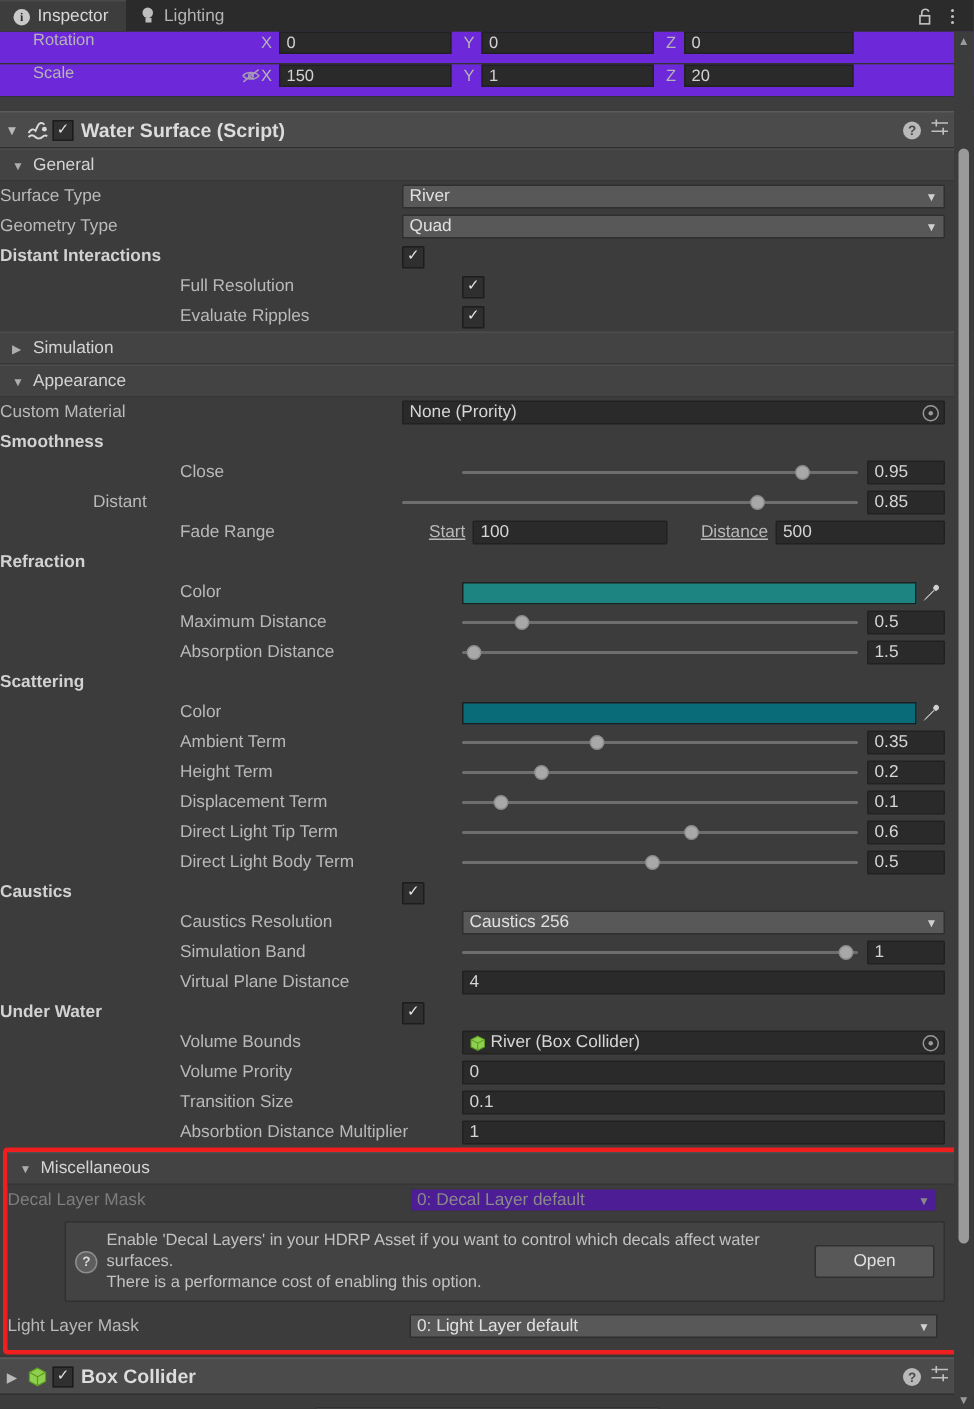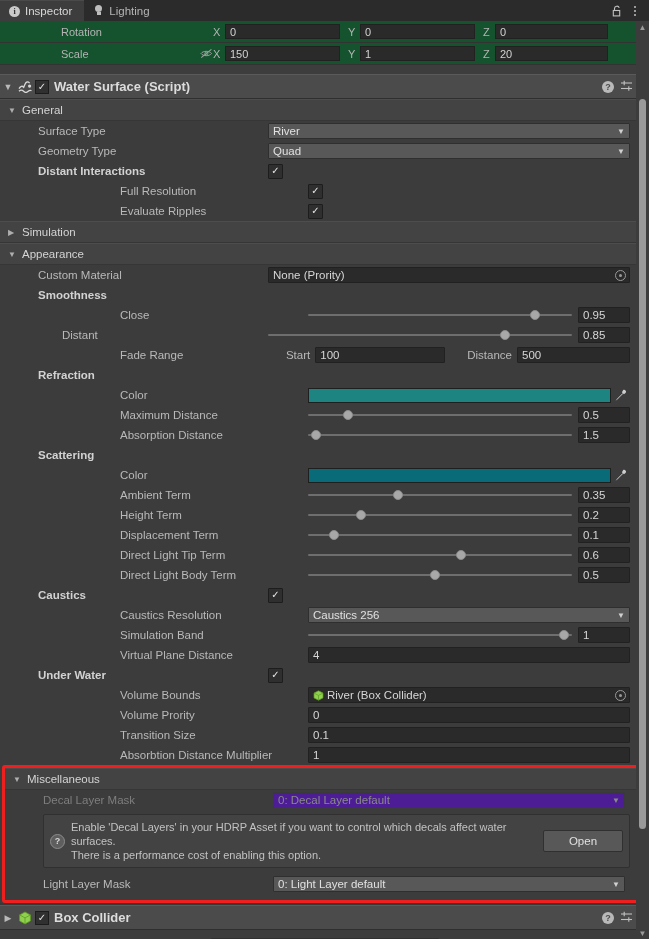--- a/index.html
+++ b/index.html
@@ -20,21 +20,21 @@
   .tabbar .spacer{flex:1;}
   .tabicons{display:flex;align-items:center;gap:2px;padding-right:6px;}
   .hdr-btn{width:16px;height:16px;display:flex;align-items:center;justify-content:center;color:#b0b0b0;}
   .i-info{width:11px;height:11px;border-radius:50%;background:#c9c9c9;color:#2b2b2b;font-size:8px;font-weight:bold;
           display:flex;align-items:center;justify-content:center;font-family:"Liberation Serif",serif;}
   .i-bulb{width:11px;height:11px;position:relative;}
   .i-bulb:before{content:"";position:absolute;left:2px;top:0;width:7px;height:7px;border-radius:50%;background:#bdbdbd;}
   .i-bulb:after{content:"";position:absolute;left:3.5px;top:7px;width:4px;height:3px;background:#bdbdbd;}
 
   
-  .xfrow{height:21px;display:flex;align-items:center;background:#14532d;border-bottom:1px solid #333;padding-left:39px;}
+  .xfrow{height:21px;display:flex;align-items:flex-start;background:#6d28d9;border-bottom:1px solid #333;}
   .xfrow .lbl{width:160px;padding-left:22px;color:#b4b4b4;box-sizing:border-box;}
   .xfrow .grp{display:flex;align-items:center;gap:0;flex:1;padding-right:26px;}
   .axis{width:12px;text-align:left;color:#b4b4b4;flex:none;}
   .numfield{height:15px;background:#2a2a2a;border:1px solid #212121;color:#d2d2d2;
             display:flex;align-items:center;padding-left:4px;box-sizing:border-box;margin-right:8px;font-size:11px;}
   .eye{width:14px;flex:none;display:flex;align-items:center;justify-content:center;opacity:.85;}
 
   
   .comp-hdr{height:23px;background:#4b4b4b;display:flex;align-items:center;border-top:1px solid #5a5a5a;border-bottom:1px solid #2f2f2f;}
   .comp-hdr .fold{width:16px;text-align:center;color:#b9b9b9;font-size:9px;}
@@ -49,21 +49,21 @@
   .ico-kebab i{width:2px;height:2px;background:#c0c0c0;border-radius:50%;display:block;}
 
   
   .body{background:#3c3c3c;}
   .section-hdr{height:20px;display:flex;align-items:center;background:#434343;border-top:1px solid #4d4d4d;border-bottom:1px solid #363636;}
   .section-hdr .fold{width:14px;margin-left:8px;color:#aeaeae;font-size:8px;}
   .section-hdr .t{font-weight:normal;color:#d4d4d4;font-size:11.5px;}
 
   .row{height:20px;display:flex;align-items:center;position:relative;}
   .row .lbl{width:268px;box-sizing:border-box;color:#b9b9b9;font-size:11.5px;white-space:nowrap;overflow:hidden;}
-  .row .lbl.ind1{padding-left:38px;}
+  .row .lbl.ind1{}
   .row .lbl.ind2{padding-left:80px;margin-left:40px;}
   .row .lbl.ind3{padding-left:62px;}
   .row .lbl.bold{font-weight:bold;color:#d2d2d2;}
   .row .lbl.dim{color:#7e7e7e;}
   .ctl{flex:1;display:flex;align-items:center;padding-right:19px;}
 
   .popup{height:16px;background:#585858;border:1px solid #2f2f2f;border-radius:1px;display:flex;align-items:center;
          padding:0 4px;color:#e0e0e0;font-size:11.5px;flex:1;box-sizing:border-box;}
   .popup.dim{background:#4c1d95;color:#8a8a8a;border-color:#3a3a3a;}
   .popup .arrow{margin-left:auto;font-size:8px;color:#d0d0d0;}
@@ -87,21 +87,21 @@
   .slider .track{position:absolute;left:0;right:0;height:2px;background:#6e6e6e;border-radius:1px;}
   .slider .knob{position:absolute;width:10px;height:10px;border-radius:50%;background:#a8a8a8;
                 border:1px solid #8d8d8d;box-sizing:border-box;transform:translateX(-5px);}
   .slidernum{width:52px;flex:none;}
 
   
   .swatch{height:15px;flex:1;border:1px solid #1f1f1f;box-sizing:border-box;}
   .eyedrop{width:19px;flex:none;display:flex;align-items:center;justify-content:center;}
 
   
-  .inline-lbl{color:#b9b9b9;font-size:11.5px;margin-right:5px;white-space:nowrap;}
+  .inline-lbl{color:#b9b9b9;font-size:11.5px;margin-right:5px;white-space:nowrap;text-decoration:underline;}
 
   
   .hl{position:relative;border:3px solid #ef1f1f;border-radius:3px;margin:0 2px;}
 
   .helpbox{margin:4px 14px 4px 38px;background:#434343;border:1px solid #303030;border-radius:2px;
            display:flex;align-items:center;padding:5px 6px;gap:6px;}
   .helpbox .qi{width:13px;height:13px;border-radius:50%;background:#5e5e5e;border:1px solid #8d8d8d;color:#d8d8d8;
                font-size:9px;font-weight:bold;display:flex;align-items:center;justify-content:center;flex:none;}
   .helpbox .txt{flex:1;color:#c2c2c2;font-size:11px;line-height:14px;}
   .helpbox .open{height:20px;min-width:62px;background:#585858;border:1px solid #303030;border-radius:2px;

